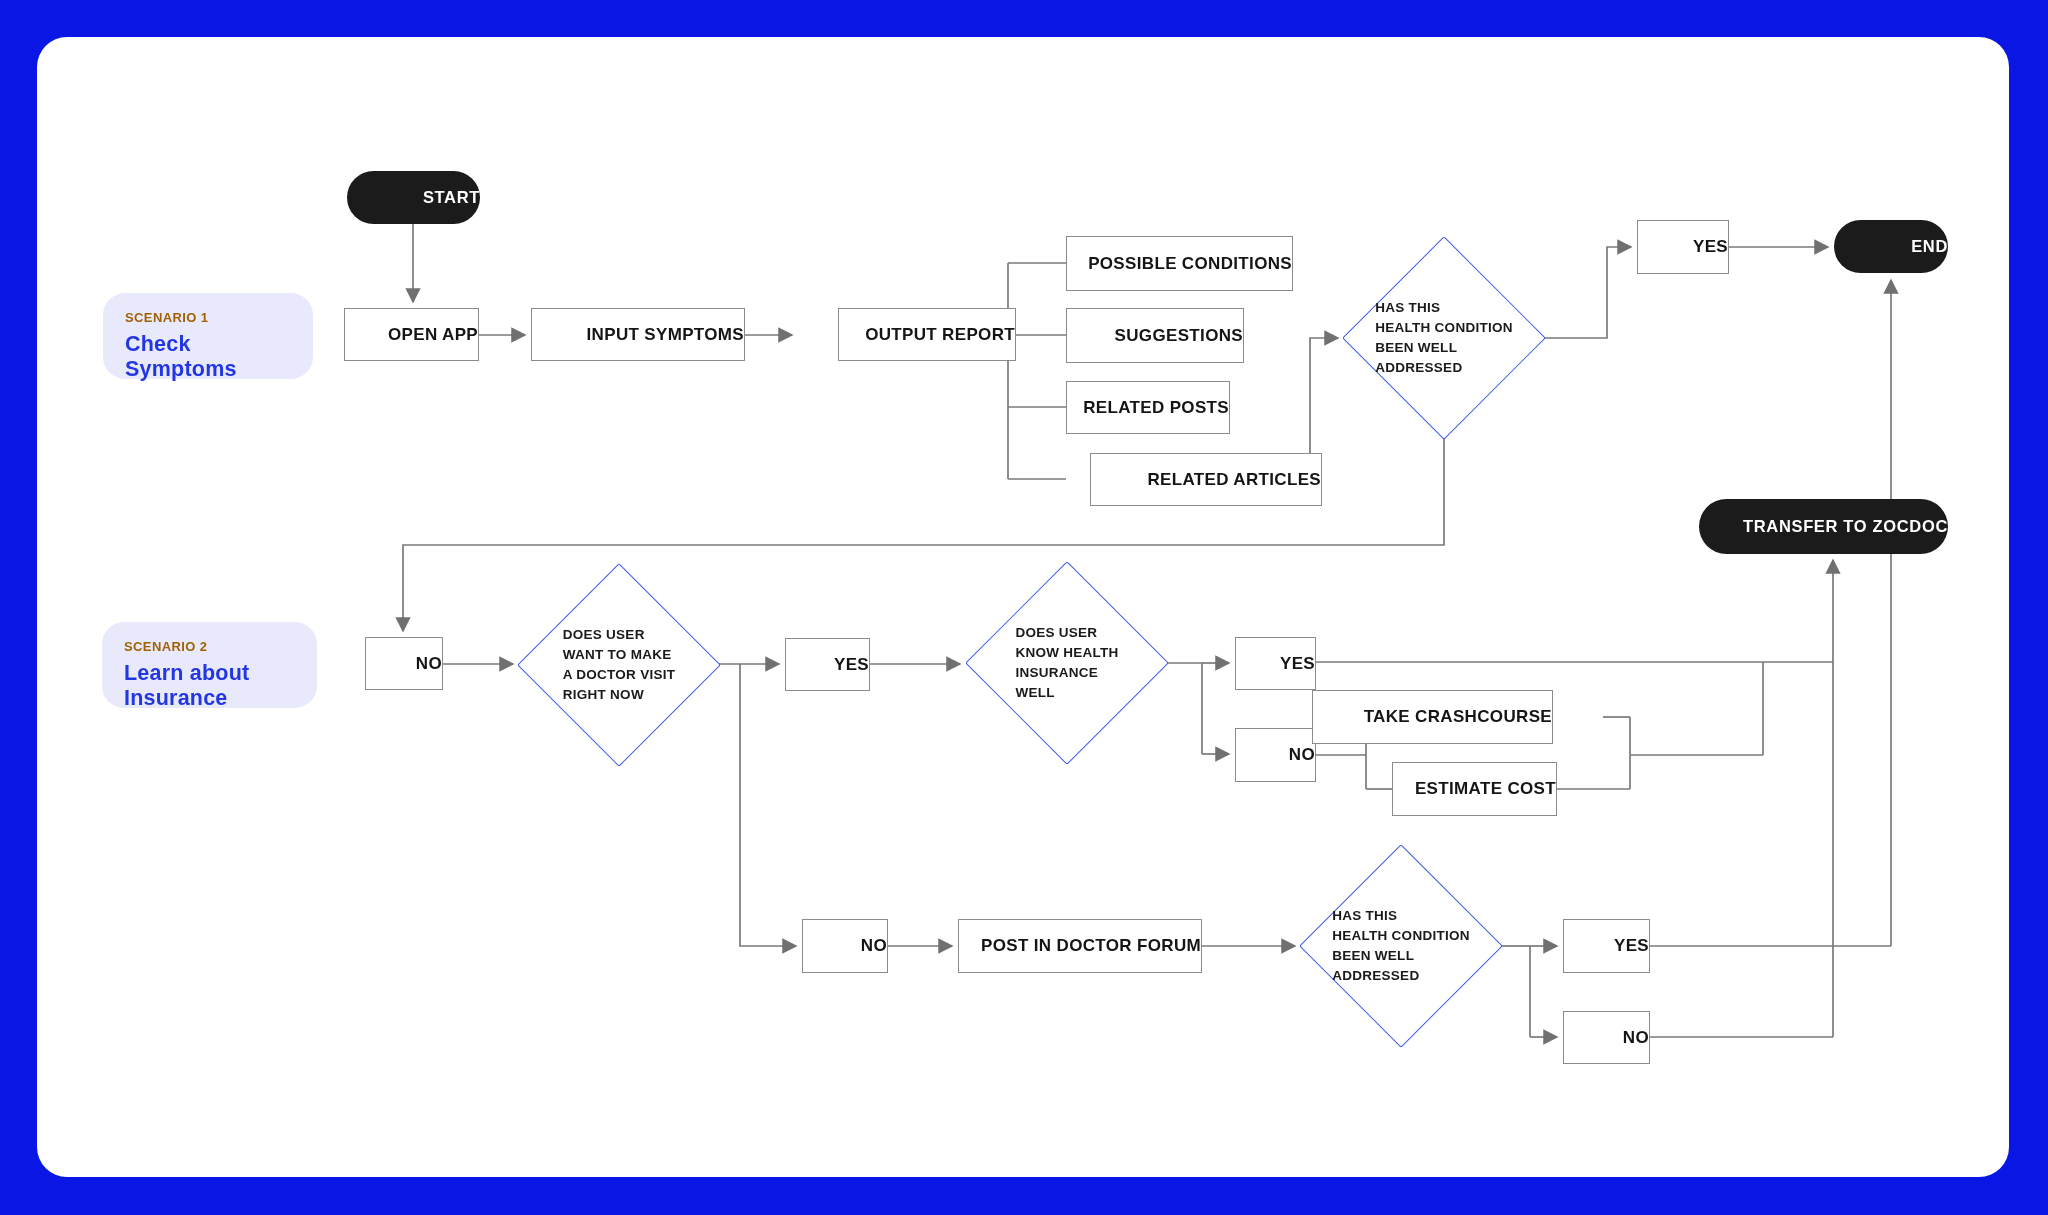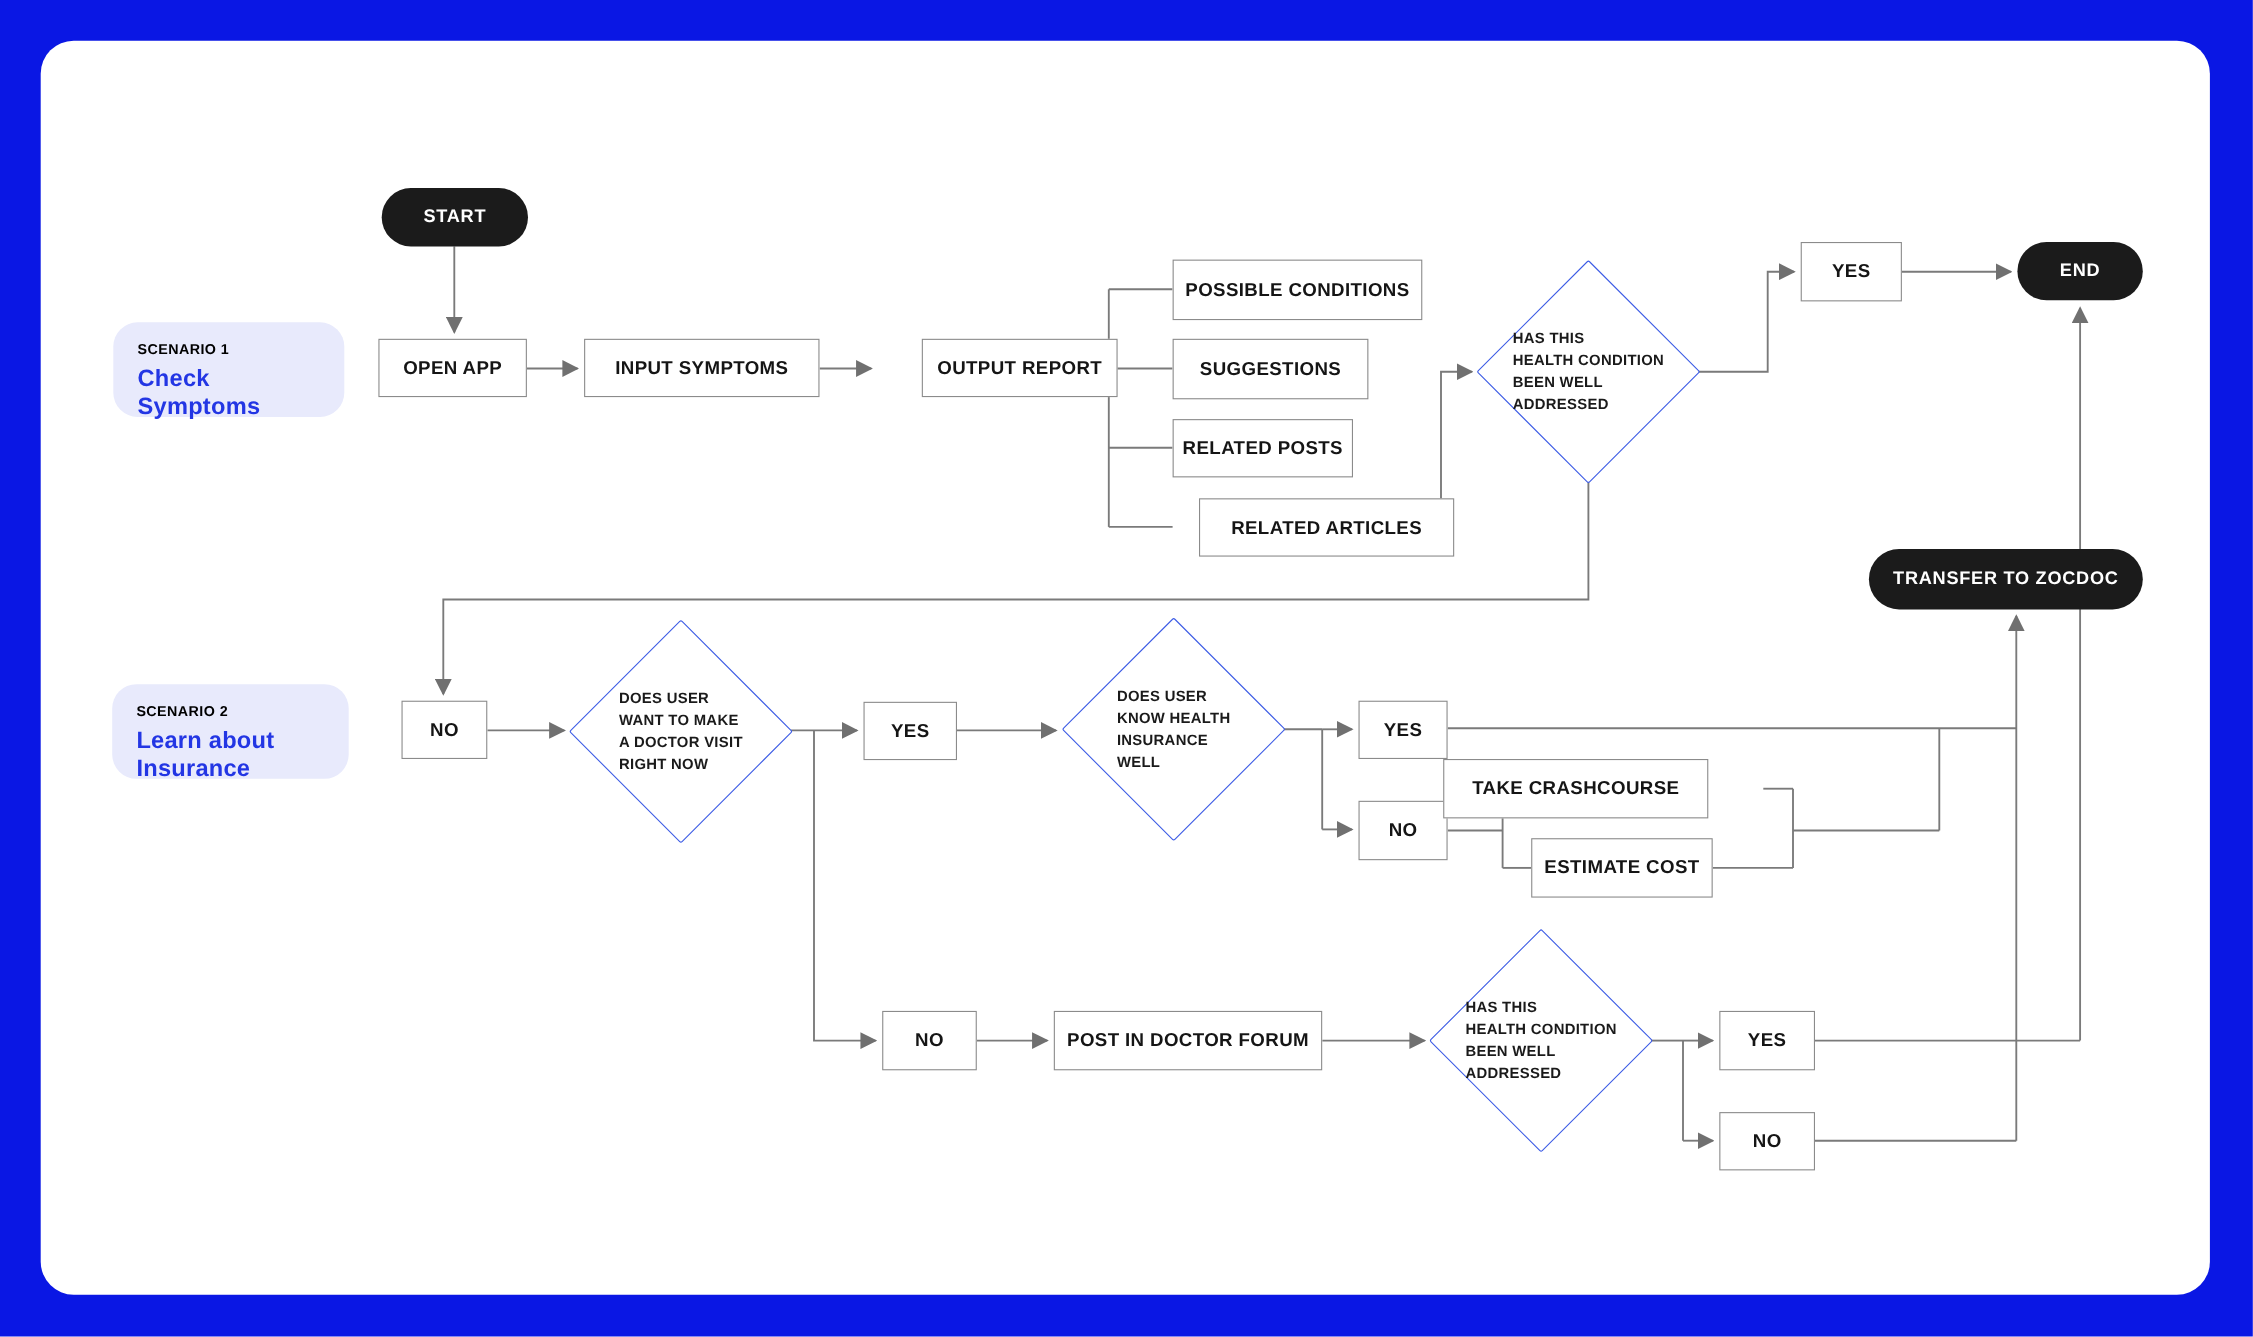--- a/index.html
+++ b/index.html
@@ -12,27 +12,27 @@
     --border:#8b8b8b;
     --ink:#151515;
     --pill:#1b1b1b;
   }
   *{margin:0;padding:0;box-sizing:border-box;}
   html,body{width:2048px;height:1215px;}
   body{background:var(--bg);font-family:"Liberation Sans",sans-serif;position:relative;overflow:hidden;}
   .page{position:absolute;inset:0;}
   .canvas{position:absolute;left:37px;top:37px;width:1972px;height:1140px;background:var(--canvas);border-radius:30px;z-index:0;}
   svg.wires{position:absolute;left:0;top:0;z-index:1;}
-  .node{position:absolute;z-index:2;display:flex;align-items:center;justify-content:center;text-align:center;}
+  .node{position:absolute;z-index:2;display:flex;align-items:center;justify-content:flex-end;text-align:center;}
   .box{background:#fff;border:1.5px solid var(--border);font-weight:700;font-size:17px;letter-spacing:.02em;color:var(--ink);}
   .pill{background:var(--pill);color:#fff;border-radius:28px;font-weight:700;font-size:16.5px;letter-spacing:.04em;}
   .diamond{position:absolute;z-index:2;width:144px;height:144px;transform:rotate(45deg);border:1.6px solid var(--diamond);background:#fff;border-radius:2px;}
   .diamond-label{position:absolute;z-index:3;width:190px;height:90px;display:flex;align-items:center;justify-content:center;white-space:pre-line;font-weight:700;font-size:13.5px;line-height:20px;letter-spacing:.02em;color:#1a1a1a;}
   .badge{position:absolute;z-index:2;background:var(--badge);border-radius:22px;padding:17px 22px;}
-  .badge-eyebrow{font-size:13px;font-weight:800;letter-spacing:.03em;color:#000000;margin-bottom:7px;}
+  .badge-eyebrow{font-size:13px;font-weight:800;letter-spacing:.03em;color:#a16207;margin-bottom:7px;}
   .badge-title{font-size:21.5px;font-weight:700;color:var(--accent);letter-spacing:.01em;}
 </style>
 </head>
 <body>
 
 <div class="page">
   <div class="canvas"></div>
 
   <svg class="wires" width="2048" height="1215" viewBox="0 0 2048 1215">
     <defs>

